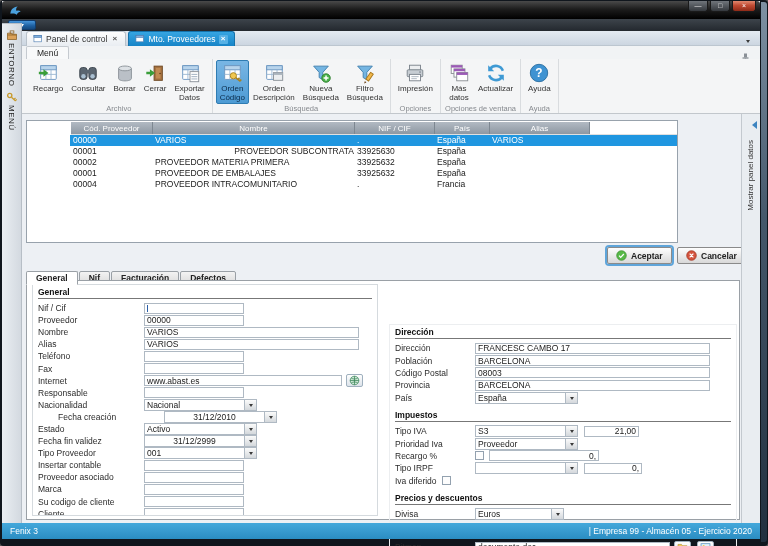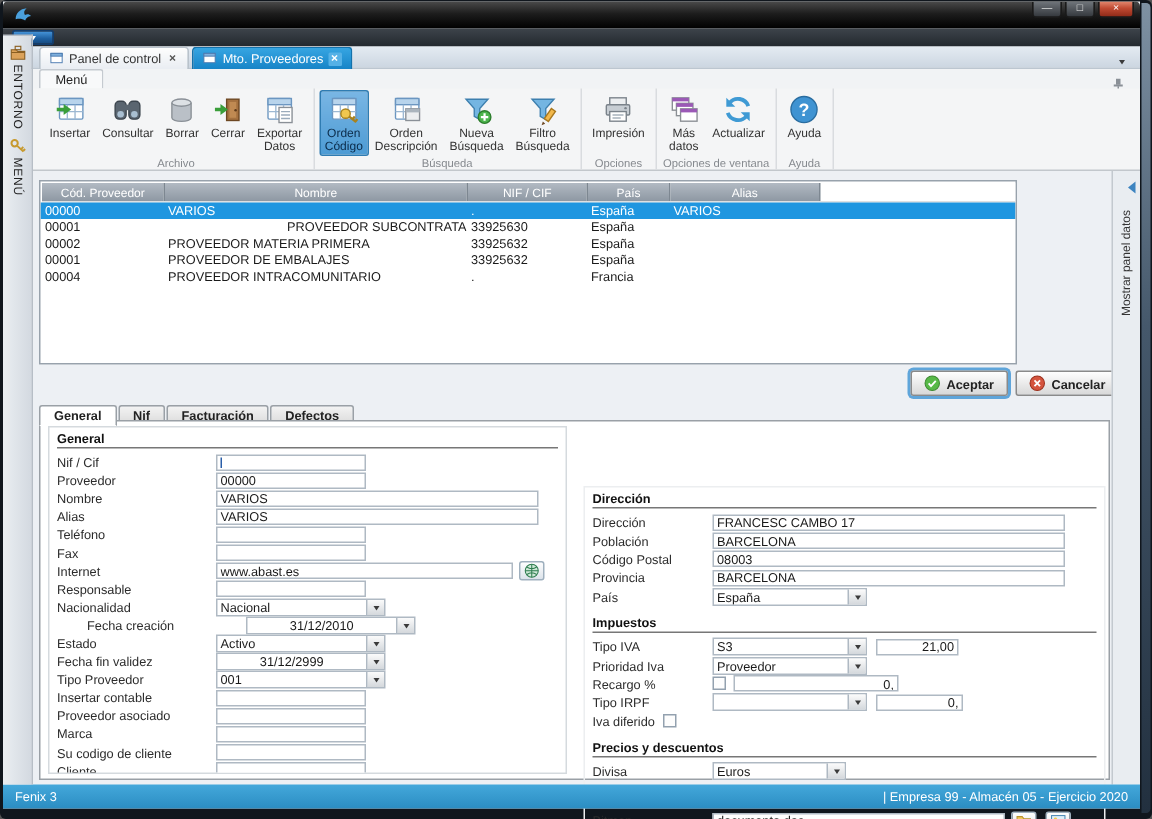--- a/index.html
+++ b/index.html
@@ -65,21 +65,21 @@
     background:linear-gradient(90deg,#eaeef2,#d3d9e0); border-right:1px solid #b7bec6; border-top:1px solid #b7bec6; }
   .rail-item { display:flex; flex-direction:column; align-items:center; padding-top:5px; }
   .rail-item .icon svg { width:12px; height:12px; display:block; }
   .rail-label { writing-mode:vertical-rl; font-size:8px; color:#222; margin-top:2px; letter-spacing:0.5px; }
 
   
   .content { position:absolute; left:20px; top:113px; right:0; bottom:16px; background:#edf0f4; }
 
   
   .gridpanel { position:absolute; left:4px; top:6px; width:652px; height:123px; background:#fff;
-    border:1px solid #98a2ac; overflow:hidden; }
+    border:1px solid #98a2ac; overflow:hidden;padding-left:43px; }
   .ghead { display:flex; height:13px; background:#fff; border-bottom:1px solid #e0e0e0; margin:1px 0 0 1px; }
   .ghcell { background:linear-gradient(#b2bac3,#8e98a3); color:#fff; font-size:8px; text-align:center;
     line-height:13px; border-right:1px solid #7d8791; flex:none; overflow:hidden; white-space:nowrap; }
   .grow { display:flex; height:11px; }
   .grow .gcell { font-size:8.5px; line-height:11px; padding-left:3px; flex:none; white-space:nowrap;
     overflow:hidden; color:#1a1a1a; }
   .grow.sel { background:#1f96e0; }
   .grow.sel .gcell { color:#fff; }
 
   
@@ -206,21 +206,21 @@
             <div class="rbtn">
               <span class="icon">
                 <svg viewBox="0 0 24 24">
                   <rect x="4" y="4" width="17" height="15" rx="1" fill="#fff" stroke="#6b96c1"></rect>
                   <rect x="4" y="4" width="17" height="4.5" fill="#b8d4ec" stroke="#6b96c1"></rect>
                   <path d="M9.7 8.5v10.5 M15.3 8.5v10.5 M4 13.5h17" stroke="#9db8d2" fill="none"></path>
                   <path d="M2 12h7" stroke="#3a9e3a" stroke-width="2.6"></path>
                   <path d="M7 8l5.5 4L7 16z" fill="#3a9e3a"></path>
                 </svg>
               </span>
-              <div class="rlbl">Insertar</div>
+              <div class="rlbl">Recargo</div>
             </div>
             <div class="rbtn">
               <span class="icon">
                 <svg viewBox="0 0 24 24">
                   <rect x="3" y="6" width="8" height="13" rx="3" fill="#5a6570" stroke="#3c454e"></rect>
                   <rect x="13" y="6" width="8" height="13" rx="3" fill="#5a6570" stroke="#3c454e"></rect>
                   <rect x="9.5" y="8.5" width="5" height="4" fill="#5a6570"></rect>
                   <circle cx="7" cy="15.5" r="2.4" fill="#a9bfd1"></circle>
                   <circle cx="17" cy="15.5" r="2.4" fill="#a9bfd1"></circle>
                 </svg>

